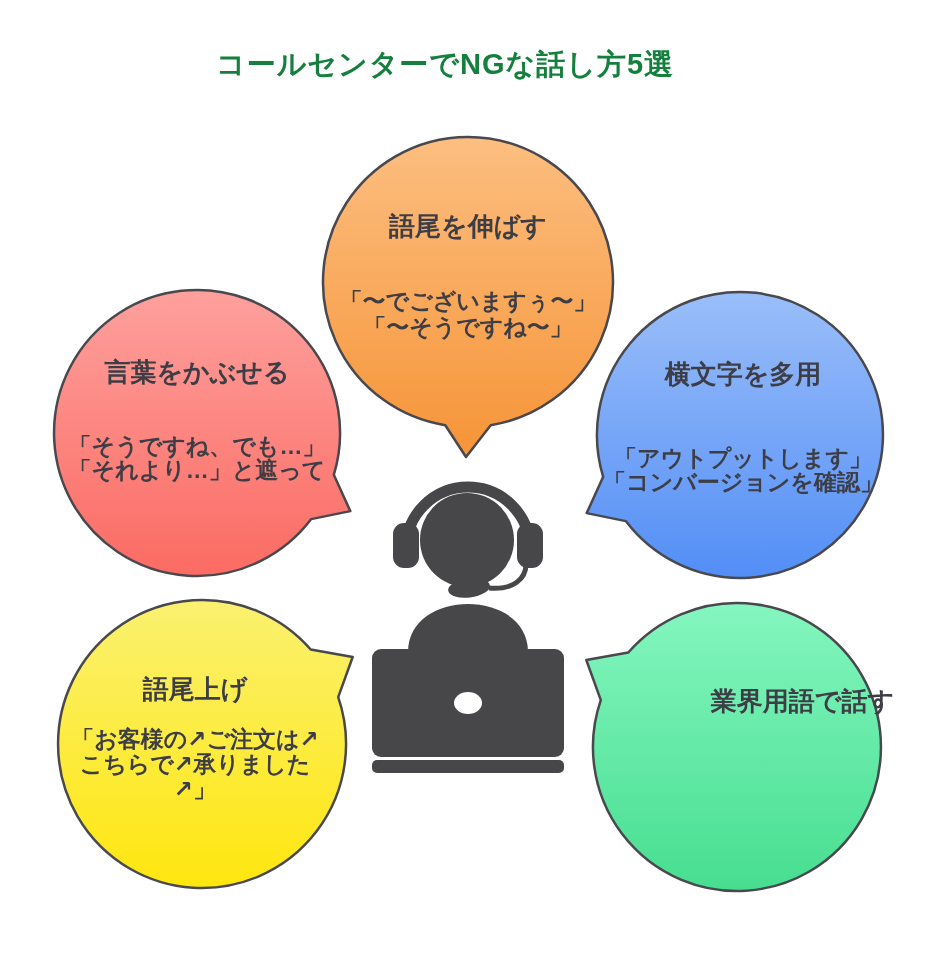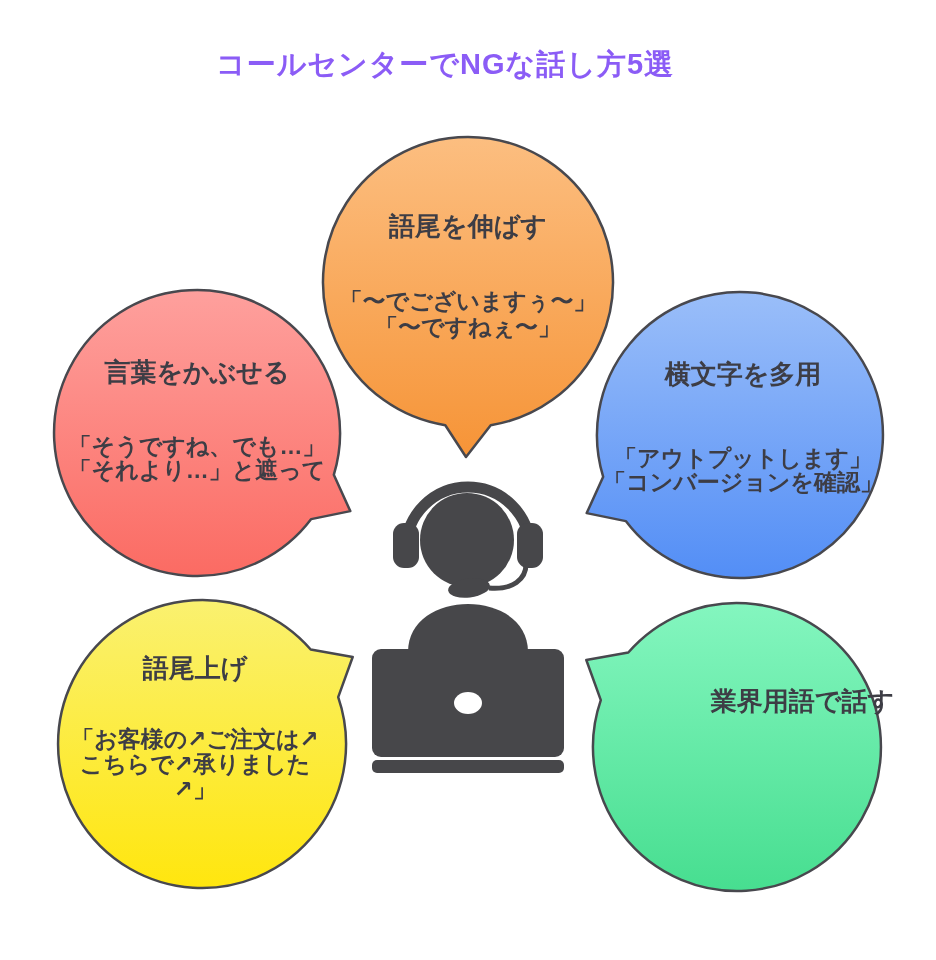--- a/index.html
+++ b/index.html
@@ -2,38 +2,38 @@
 <html lang="ja"><head>
 <meta charset="utf-8">
 <style>
   html,body{margin:0;padding:0;background:#ffffff;}
   .stage{
     position:relative;width:936px;height:960px;background:#ffffff;overflow:hidden;
     font-family:"Liberation Sans","DejaVu Sans",sans-serif;
   }
   .page-title{
     position:absolute;left:0;top:45px;width:890px;text-align:center;
-    font-size:29px;font-weight:bold;color:#8b5cf6;letter-spacing:1px;
+    font-size:29px;font-weight:bold;color:#15803d;letter-spacing:1px;
   }
   .bubbles-svg{position:absolute;left:0;top:0;}
   .bubble-heading{
     position:absolute;width:300px;text-align:center;font-weight:bold;
     font-size:26px;line-height:36px;color:#3D3D45;
   }
   .bubble-body{
     position:absolute;width:300px;text-align:center;font-weight:bold;
     font-size:23px;color:#3D3D45;
   }
   .bh-top{left:318px;top:208px;}
   .bb-top{left:318px;top:288px;line-height:26px;}
   .bh-left{left:47px;top:354px;}
   .bb-left{left:47px;top:434px;line-height:24px;}
   .bh-right{left:593px;top:356px;}
   .bb-right{left:593px;top:446px;line-height:24px;}
-  .bh-bottomleft{left:45px;top:652px;font-family:Liberation Mono, monospace;}
+  .bh-bottomleft{left:45px;top:671px;}
   .bb-bottomleft{left:45px;top:727px;line-height:25px;}
   .bh-bottomright{left:594px;top:683px;text-align:right;}
   .bb-bottomright{left:594px;top:745px;line-height:24px;}
 </style>
 </head>
 <body>
 
 <div class="stage">
 
   <div class="page-title">コールセンターでNGな話し方5選</div>
@@ -82,21 +82,21 @@
       <path d="M 408 652 C 408 588 528 588 528 652 Z"></path>
       <rect x="372" y="649" width="192" height="108" rx="9"></rect>
       <ellipse cx="468" cy="703" rx="14" ry="11" fill="#FFFFFF"></ellipse>
       <rect x="372" y="760" width="192" height="13" rx="5"></rect>
     </g>
   </svg>
 
   <div class="bubble-heading bh-top">語尾を伸ばす</div>
   <div class="bubble-body bb-top">
     <div>「〜でございますぅ〜」</div>
-    <div>「〜ですねぇ〜」</div>
+    <div>「〜そうですね〜」</div>
   </div>
 
   <div class="bubble-heading bh-left">言葉をかぶせる</div>
   <div class="bubble-body bb-left">
     <div>「そうですね、でも…」</div>
     <div>「それより…」と遮って</div>
   </div>
 
   <div class="bubble-heading bh-right">横文字を多用</div>
   <div class="bubble-body bb-right">

